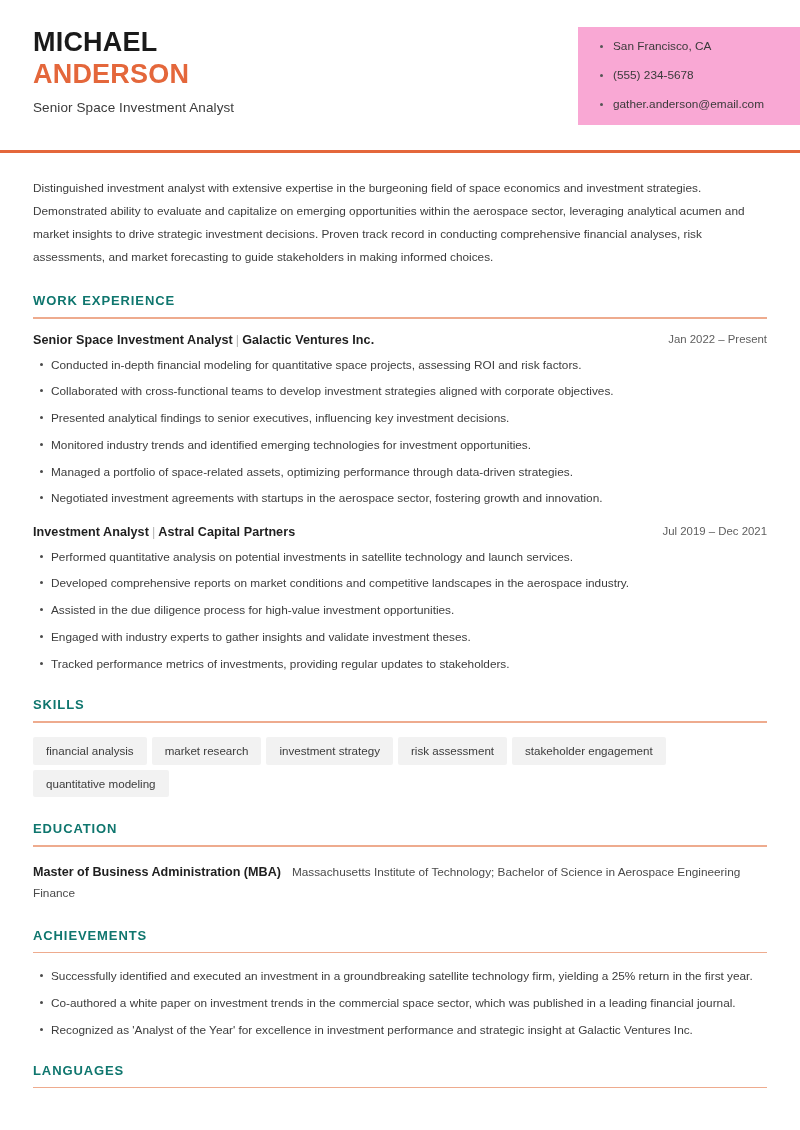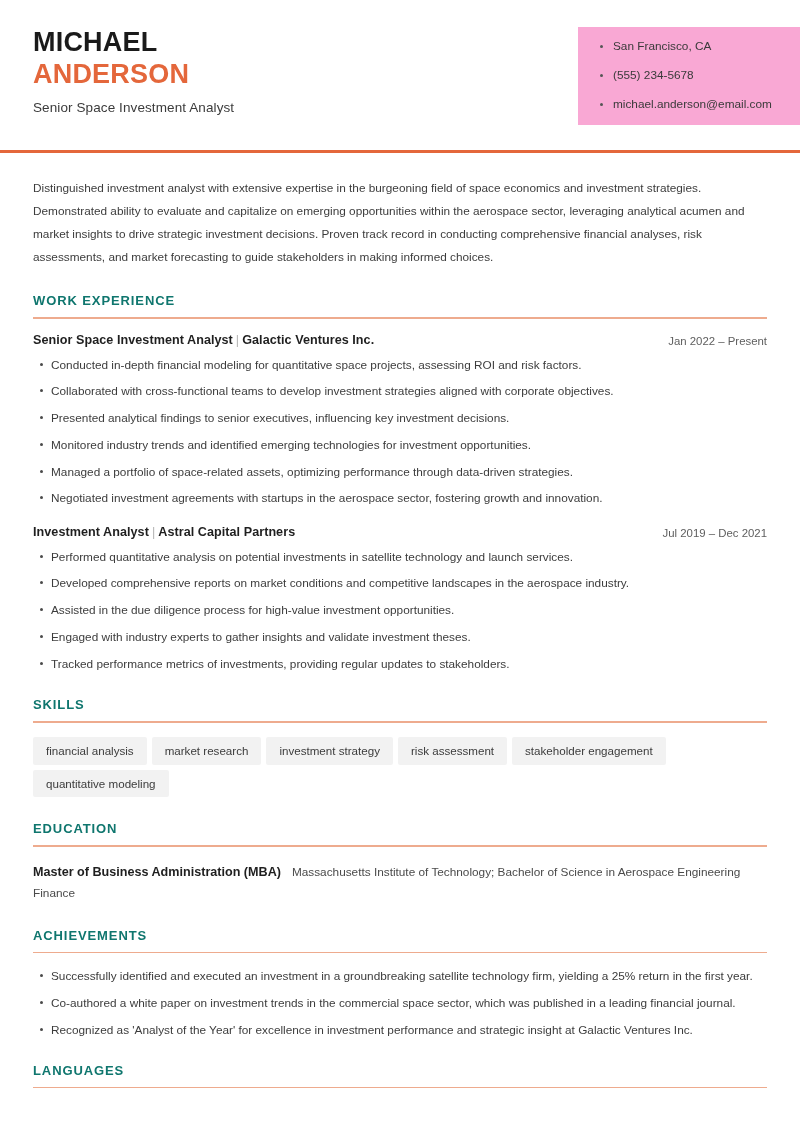--- a/index.html
+++ b/index.html
@@ -118,21 +118,21 @@
     margin-top: 9px;
   }
   .section-body { margin-top: 14px; }
 
   
   .job { margin-bottom: 17px; }
   .job:last-child { margin-bottom: 0; }
   .job-head {
     display: flex;
     justify-content: space-between;
-    align-items: flex-end;
+    align-items: flex-start;
     gap: 39px;
   }
   .job-heading {
     font-size: 12.6px;
     font-weight: bold;
     color: #1f1f1f;
     letter-spacing: 0.05px;
   }
   .sep {
     color: #b4b4b4;
@@ -213,21 +213,21 @@
       <div class="name-line">
         <span class="name-last">ANDERSON</span>
       </div>
       <div class="job-subtitle">Senior Space Investment Analyst</div>
     </div>
 
     <div class="contact-box">
       <ul class="contact-list">
         <li>San Francisco, CA</li>
         <li>(555) 234-5678</li>
-        <li>michael.anderson@email.com</li>
+        <li>gather.anderson@email.com</li>
       </ul>
     </div>
   </div>
 
   <div class="header-rule"></div>
 
   <div class="content">
 
     <div class="summary">Distinguished investment analyst with extensive expertise in the burgeoning field of space economics and investment strategies. Demonstrated ability to evaluate and capitalize on emerging opportunities within the aerospace sector, leveraging analytical acumen and market insights to drive strategic investment decisions. Proven track record in conducting comprehensive financial analyses, risk assessments, and market forecasting to guide stakeholders in making informed choices.</div>
 

